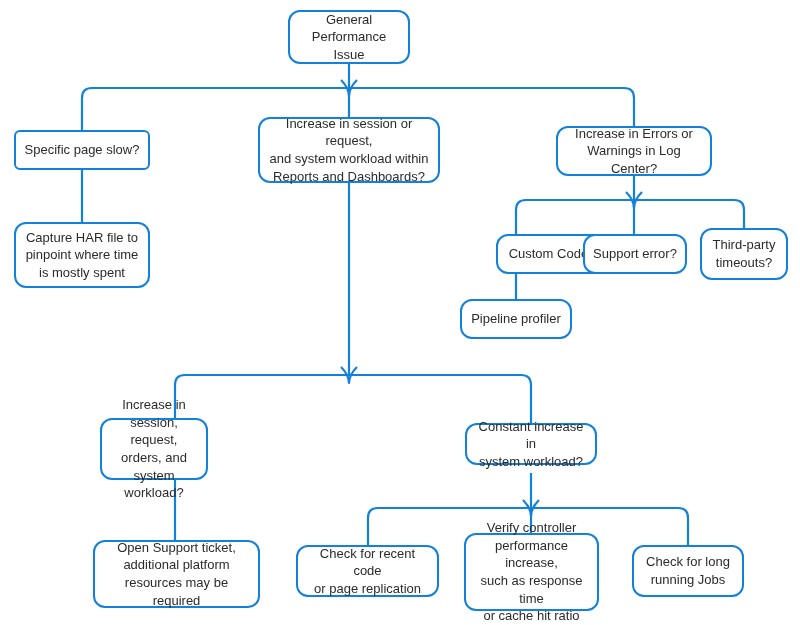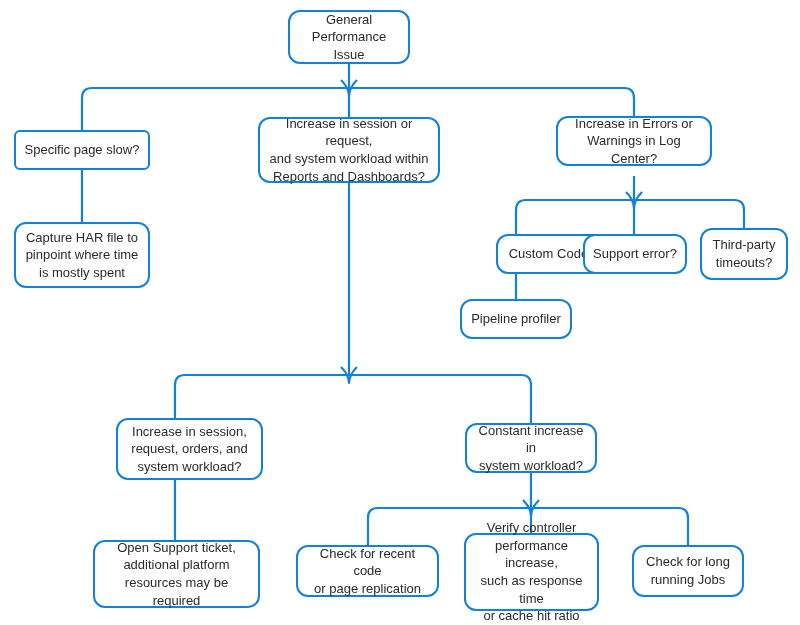--- a/index.html
+++ b/index.html
@@ -86,41 +86,41 @@
   <div class="node" style="left:14px; top:130px; width:136px; height:40px;border-radius:6px;">Specific page slow?</div>
 
   <div class="node" style="left:14px; top:222px; width:136px; height:66px;">Capture HAR file to
 pinpoint where time
 is mostly spent</div>
 
   <div class="node" style="left:258px; top:117px; width:182px; height:66px;">Increase in session or request,
 and system workload within
 Reports and Dashboards?</div>
 
-  <div class="node" style="left:556px; top:116px; width:156px; height:50px;">Increase in Errors or
+  <div class="node" style="left:556px; top:126px; width:156px; height:50px;">Increase in Errors or
 Warnings in Log Center?</div>
 
   <div class="node" style="left:460px; top:234px; width:112px; height:40px;margin-left:36px;">Custom Code?</div>
 
   <div class="node" style="left:460px; top:299px; width:112px; height:40px;">Pipeline profiler</div>
 
   <div class="node" style="left:583px; top:234px; width:104px; height:40px;">Support error?</div>
 
   <div class="node" style="left:700px; top:228px; width:88px; height:52px;">Third-party
 timeouts?</div>
 
-  <div class="node" style="left:116px; top:418px; width:147px; height:62px;">Increase in session,
+  <div class="node" style="left:100px; top:418px; width:108px; height:62px;">Increase in session,
 request, orders, and
 system workload?</div>
 
   <div class="node" style="left:93px; top:540px; width:167px; height:68px;">Open Support ticket,
 additional platform
 resources may be required</div>
 
-  <div class="node" style="left:465px; top:423px; width:132px; height:50px;">Constant increase in
+  <div class="node" style="left:465px; top:423px; width:132px; height:42px;">Constant increase in
 system workload?</div>
 
   <div class="node" style="left:296px; top:545px; width:143px; height:52px;">Check for recent code
 or page replication</div>
 
   <div class="node" style="left:464px; top:533px; width:135px; height:78px;">Verify controller
 performance increase,
 such as response time
 or cache hit ratio</div>
 

